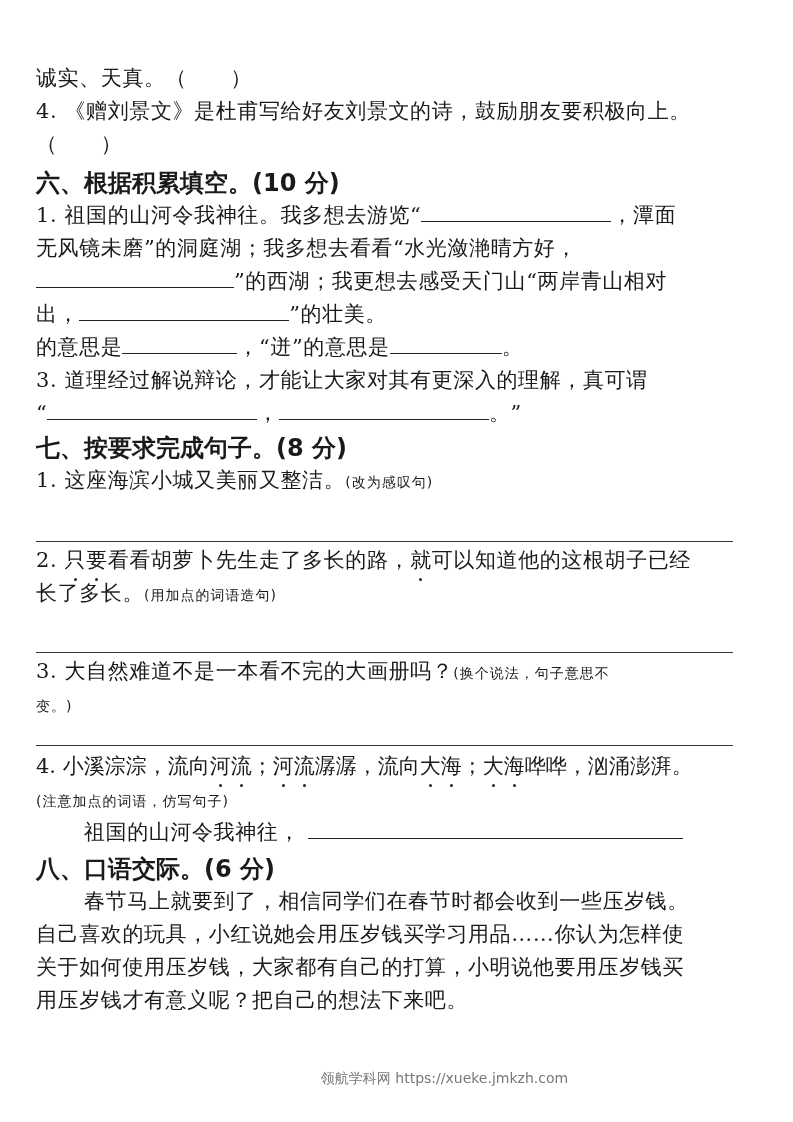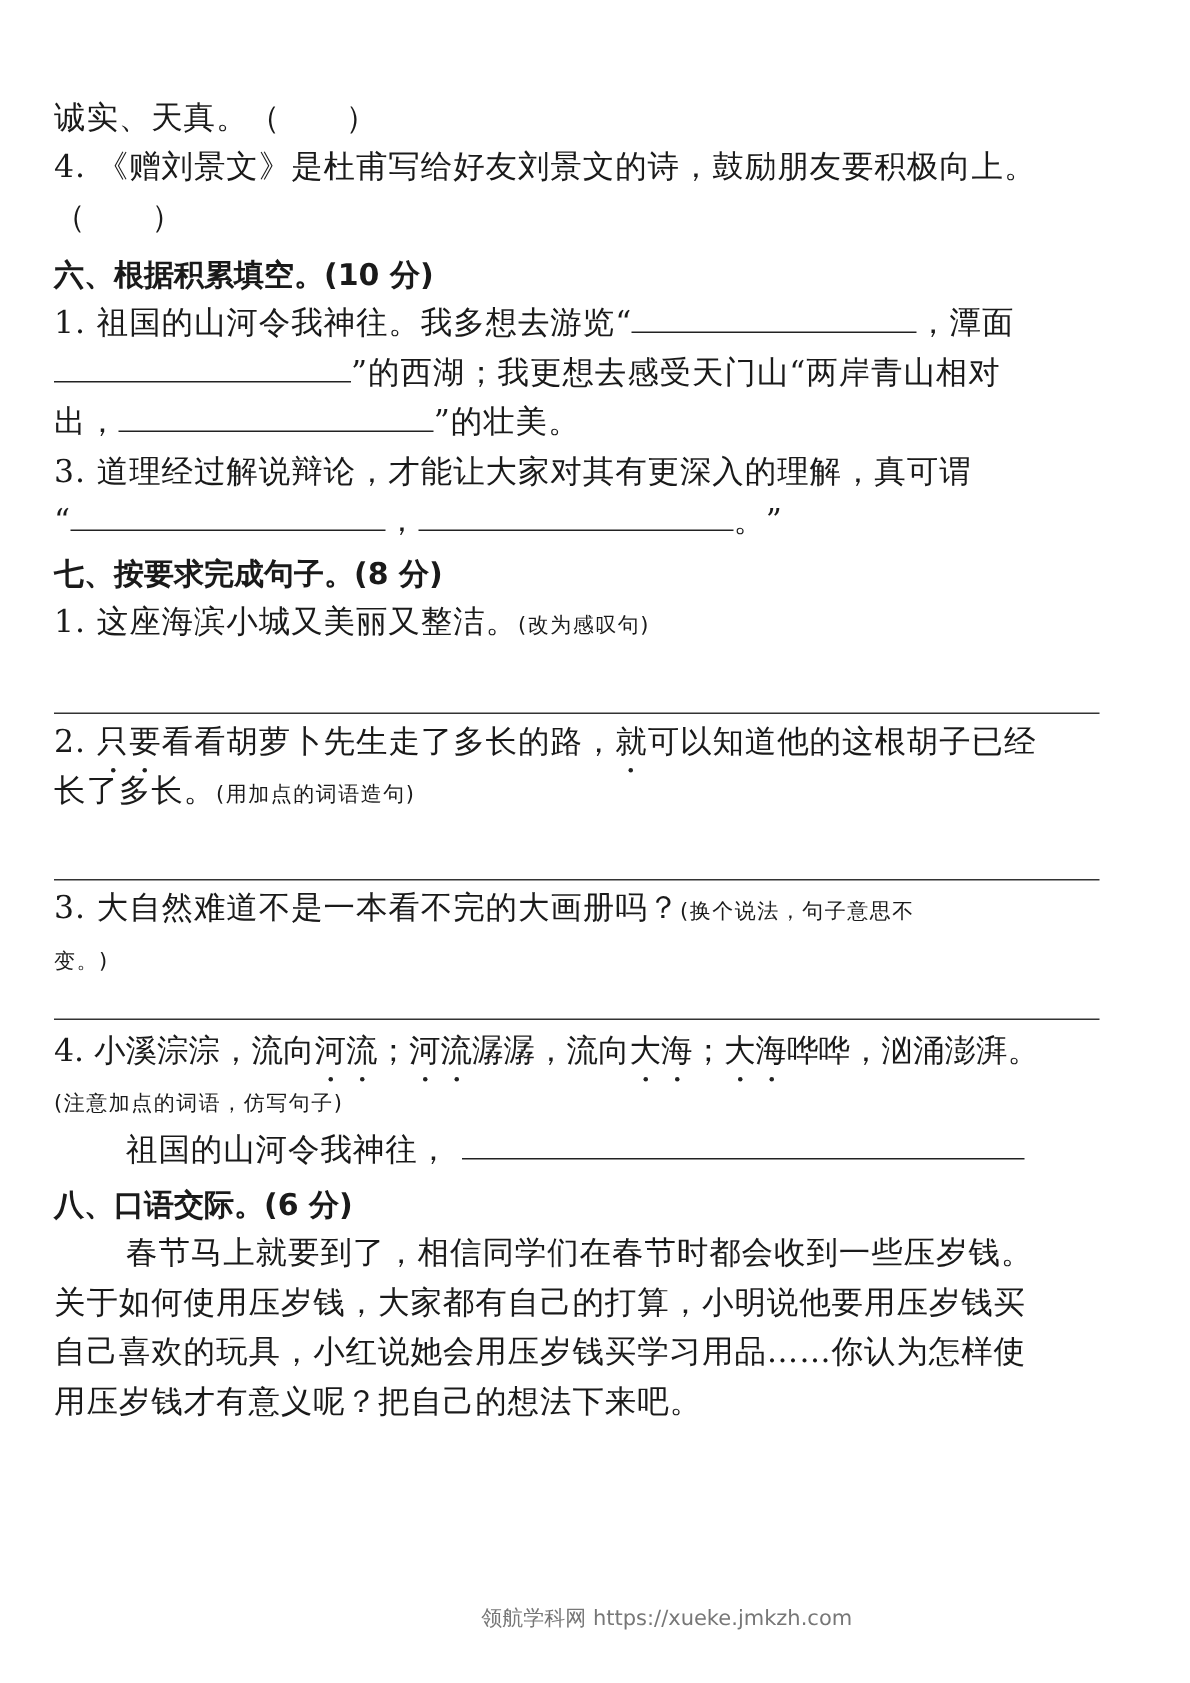--- a/index.html
+++ b/index.html
@@ -8,21 +8,21 @@
     font-family: "DejaVu Serif", "Liberation Serif", serif;
     color: #1a1a1a;
   }
   .page { position: absolute; left: 36px; top: 62px; width: 720px; }
   .line {
     font-size: 21px; line-height: 33px; height: 33px; white-space: nowrap;
     letter-spacing: 0.6px;
   }
   .h {
     font-family: "DejaVu Sans", "Liberation Sans", sans-serif;
-    font-weight: bold; font-size: 20px; line-height: 32px; height: 32px;
+    font-weight: bold; font-size: 24px; line-height: 32px; height: 32px;
     white-space: nowrap; letter-spacing: 0px;
   }
   .blank { display: inline-block; border-bottom: 1.4px solid #222; height: 20px; vertical-align: baseline; }
   .note { font-family: "DejaVu Sans", "Liberation Sans", sans-serif; font-size: 14px; letter-spacing: 1px; }
   .ansline { border-bottom: 1.4px solid #333; width: 697px; }
   .dot { position: relative; display: inline-block; }
   .dot::after {
     content: ""; position: absolute; left: 50%; bottom: -4px; width: 3px; height: 3px;
     margin-left: -1.5px; background: #222; border-radius: 50%;
   }
@@ -39,25 +39,29 @@
 <div class="page">
 
   <div class="line">诚实、天真。（　　）</div>
   <div class="line">4. 《赠刘景文》是杜甫写给好友刘景文的诗，鼓励朋友要积极向上。</div>
   <div class="line">（　　）</div>
 
   <div class="h" style="margin-top:6px;">六、根据积累填空。(10 分)</div>
   <div class="line">
     <span>1. 祖国的山河令我神往。我多想去游览“</span><span class="blank" style="width:190px"></span><span>，潭面</span>
   </div>
+  <div class="line">无风镜未磨”的洞庭湖；我多想去看看“水光潋滟晴方好，</div>
   <div class="line">
     <span class="blank" style="width:198px"></span><span>”的西湖；我更想去感受天门山“两岸青山相对</span>
   </div>
   <div class="line">
     <span>出，</span><span class="blank" style="width:210px"></span><span>”的壮美。</span>
+  </div>
+  <div class="line">
+    <span>的意思是</span><span class="blank" style="width:115px"></span><span>，“迸”的意思是</span><span class="blank" style="width:112px"></span><span>。</span>
   </div>
   <div class="line">3. 道理经过解说辩论，才能让大家对其有更深入的理解，真可谓</div>
   <div class="line">
     <span>“</span><span class="blank" style="width:210px"></span><span>，</span><span class="blank" style="width:210px"></span><span>。”</span>
   </div>
 
   <div class="h" style="margin-top:2px;">七、按要求完成句子。(8 分)</div>
   <div class="line">
     <span>1. 这座海滨小城又美丽又整洁。</span><span class="note">(改为感叹句)</span>
   </div>
@@ -84,18 +88,18 @@
   </div>
   <div class="line">
     <span class="note">(注意加点的词语，仿写句子)</span>
   </div>
   <div class="line indent">
     <span>祖国的山河令我神往，</span><span class="blank" style="width:375px; margin-left:8px;"></span>
   </div>
 
   <div class="h" style="margin-top:4px;">八、口语交际。(6 分)</div>
   <div class="line indent">春节马上就要到了，相信同学们在春节时都会收到一些压岁钱。</div>
+  <div class="line">自己喜欢的玩具，小红说她会用压岁钱买学习用品……你认为怎样使</div>
   <div class="line">关于如何使用压岁钱，大家都有自己的打算，小明说他要用压岁钱买</div>
-  <div class="line">自己喜欢的玩具，小红说她会用压岁钱买学习用品……你认为怎样使</div>
   <div class="line">用压岁钱才有意义呢？把自己的想法下来吧。</div>
 </div>
 
 <div class="watermark">领航学科网 https://xueke.jmkzh.com</div>
 
 </body></html>

